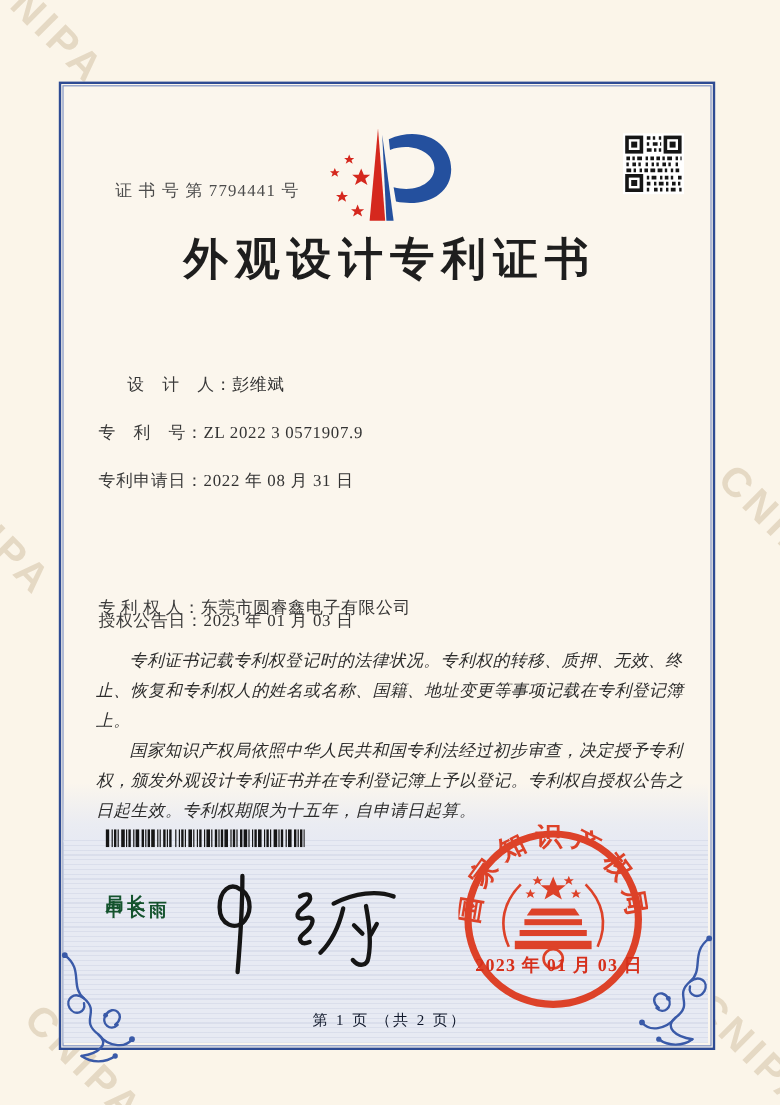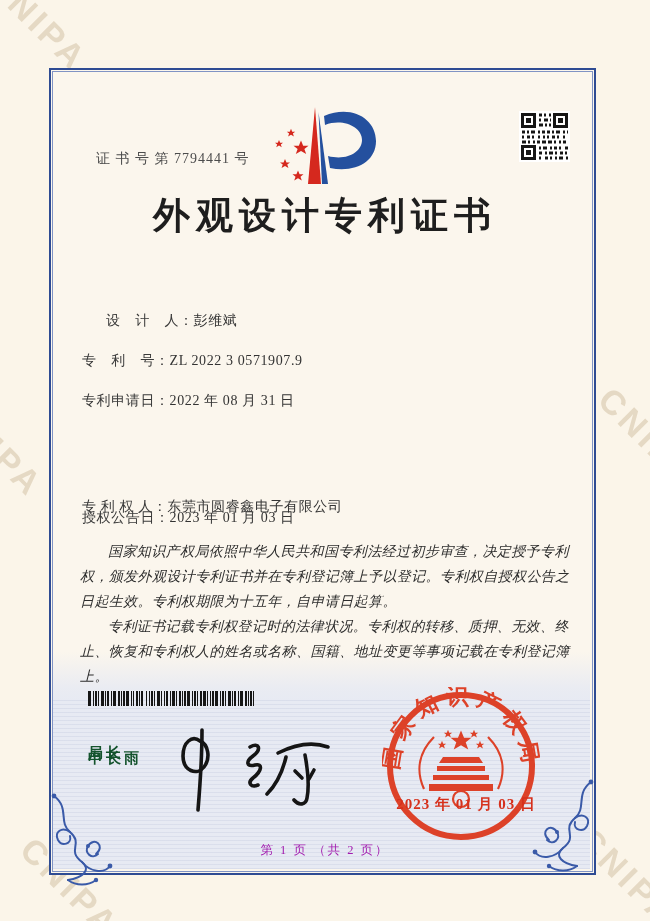--- a/index.html
+++ b/index.html
@@ -54,21 +54,21 @@
   }
   .paras p{margin:0; text-indent:2em;}
   
   .signer{ font-family:"Liberation Sans","DejaVu Sans",sans-serif; font-weight:600;
     font-size:15px; color:#14532d; letter-spacing:3px;}
   
   .seal-date{
     left:383px; top:795px; width:166px; text-align:center;
     font-size:15px; font-weight:bold; color:#d6301c; letter-spacing:1px; white-space:nowrap;
   }
-  .page-num{ left:0; right:0; top:842px; text-align:center; font-size:12.5px; color:#a21caf; letter-spacing:2px;}
+  .page-num{ left:0; right:0; top:842px; text-align:center; font-size:12.5px; color:#0f172a; letter-spacing:2px;}
   .cont-note{ left:0; right:0; top:879px; text-align:center; font-size:14px; font-style:italic; color:#2d2d2d; letter-spacing:2px;}
 </style>
 </head>
 <body>
 
 <div id="page">
 
   <div class="wm" style="left:-24px; top:2px;">CNIPA</div>
   <div class="wm light" style="left:345px; top:108px;">CNIPA</div>
   <div class="wm light" style="left:392px; top:292px;">CNIPA</div>
@@ -142,22 +142,22 @@
     <span class="lbl">专利申请日：</span><span class="val">2022 年 08 月 31 日</span>
   </div>
   <div class="abs field" style="top:456px;margin-top:42px;">
     <span class="lbl">专 利 权 人：</span><span class="val">东莞市圆睿鑫电子有限公司</span>
   </div>
   <div class="abs field" style="top:509px; width:492px;">
     <span class="lbl">授权公告日：</span><span class="val">2023 年 01 月 03 日</span>
   </div>
 
   <div class="abs paras">
+    <p>专利证书记载专利权登记时的法律状况。专利权的转移、质押、无效、终止、恢复和专利权人的姓名或名称、国籍、地址变更等事项记载在专利登记簿上。</p>
     <p>国家知识产权局依照中华人民共和国专利法经过初步审查，决定授予专利权，颁发外观设计专利证书并在专利登记簿上予以登记。专利权自授权公告之日起生效。专利权期限为十五年，自申请日起算。</p>
-    <p>专利证书记载专利权登记时的法律状况。专利权的转移、质押、无效、终止、恢复和专利权人的姓名或名称、国籍、地址变更等事项记载在专利登记簿上。</p>
   </div>
 
   <svg class="abs" style="left:88px; top:691px;" width="166" height="15" viewBox="0 0 166 15">
     <line x1="0" y1="7.5" x2="166" y2="7.5" stroke="#161616" stroke-width="15" stroke-dasharray="3 2 1 1 2 1 1 2 3 1 1 1 2 2 1 1 3 2 2 1 1 1 2 1 3 2 1 1 1 2 2 1 1 1 2 3 1 2 1 1 2 1 1 2 3 1 1 2 1 1 2 2 1 1 3 1 1 2 2 1 1 1 2 1 3 2 1 1 2 1 1 2 2 1 3 1 1 2 1 1 2 1"></line>
   </svg>
 
   <div class="abs signer" style="left:88px; top:744px;">局长</div>
   <div class="abs signer" style="left:88px; top:749px;">申长雨</div>
 
   <svg class="abs" style="left:162px; top:726px;" width="175" height="88" viewBox="0 0 175 88">

